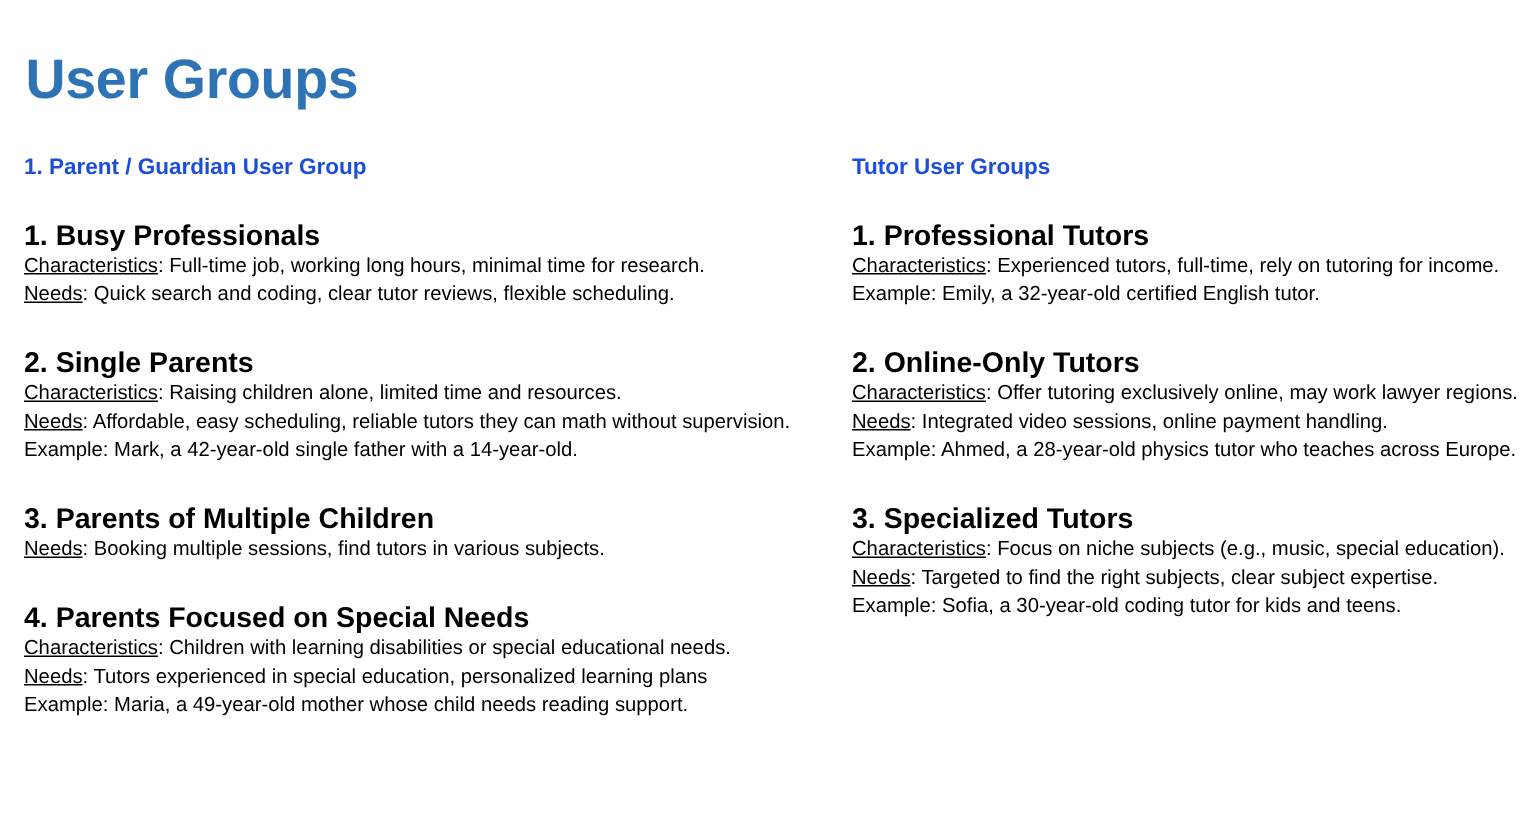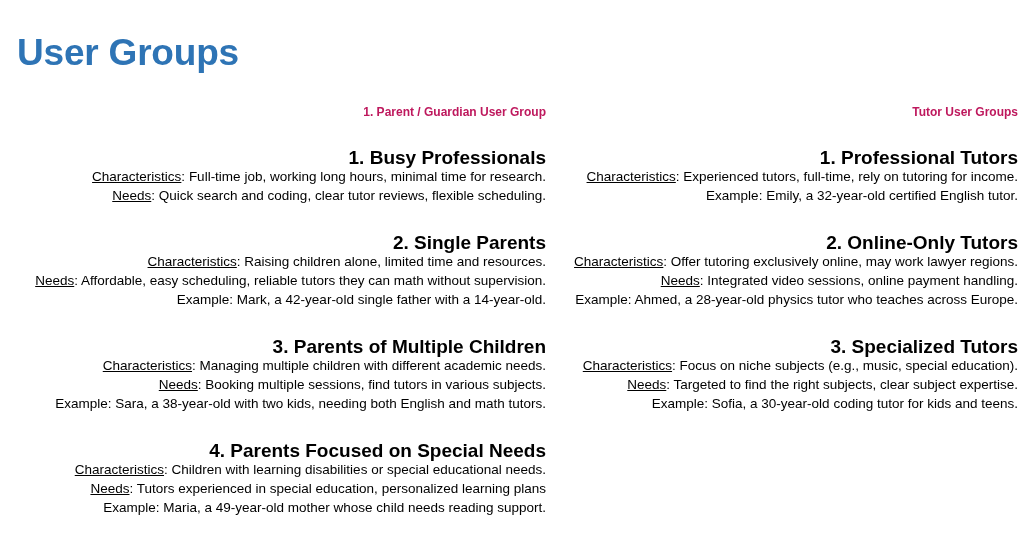--- a/index.html
+++ b/index.html
@@ -13,21 +13,20 @@
     font-family: "Liberation Sans", sans-serif;
     color: #000000;
     overflow: hidden;
   }
 
   .slide {
     position: relative;
     width: 1024px;
     height: 549px;
     background: #ffffff;
-    text-align: right;
   }
 
   .slide-title {
     position: absolute;
     left: 17px;
     top: 33px;
     font-size: 37px;
     font-weight: bold;
     color: #2E74B5;
     letter-spacing: -0.2px;
@@ -43,23 +42,23 @@
   }
 
   .col {
     position: absolute;
     top: 0;
   }
   .col-left  { left: 16px;  width: 530px; }
   .col-right { left: 568px; width: 450px; }
 
   .col-heading {
-    font-size: 12px;
+    font-size: 15px;
     font-weight: bold;
-    color: #be185d;
+    color: #1d4ed8;
     line-height: 18px;
     margin: 0 0 0 0;
     white-space: nowrap;
   }
 
   .blocks {
     margin-top: 27px;
   }
 
   .block {
@@ -109,23 +108,21 @@
 
         <div class="block">
           <div class="block-title">2. Single Parents</div>
           <div class="line"><span class="lbl-underline">Characteristics</span><span>: </span><span>Raising children alone, limited time and resources.</span></div>
           <div class="line"><span class="lbl-underline">Needs</span><span>: </span><span>Affordable, easy scheduling, reliable tutors they can math without supervision.</span></div>
           <div class="line"><span>Example</span><span>: </span><span>Mark, a 42-year-old single father with a 14-year-old.</span></div>
         </div>
 
         <div class="block">
           <div class="block-title">3. Parents of Multiple Children</div>
-          <div class="line"><span class="lbl-underline">Characteristics</span><span>: </span><span>Managing multiple children with different academic needs.</span></div>
           <div class="line"><span class="lbl-underline">Needs</span><span>: </span><span>Booking multiple sessions, find tutors in various subjects.</span></div>
-          <div class="line"><span>Example</span><span>: </span><span>Sara, a 38-year-old with two kids, needing both English and math tutors.</span></div>
         </div>
 
         <div class="block">
           <div class="block-title">4. Parents Focused on Special Needs</div>
           <div class="line"><span class="lbl-underline">Characteristics</span><span>: </span><span>Children with learning disabilities or special educational needs.</span></div>
           <div class="line"><span class="lbl-underline">Needs</span><span>: </span><span>Tutors experienced in special education, personalized learning plans</span></div>
           <div class="line"><span>Example</span><span>: </span><span>Maria, a 49-year-old mother whose child needs reading support.</span></div>
         </div>
 
       </div>

